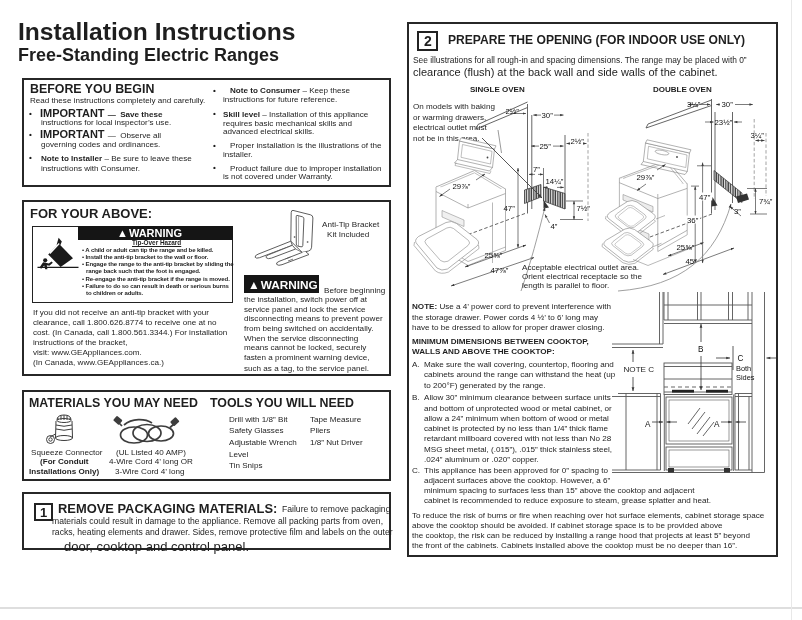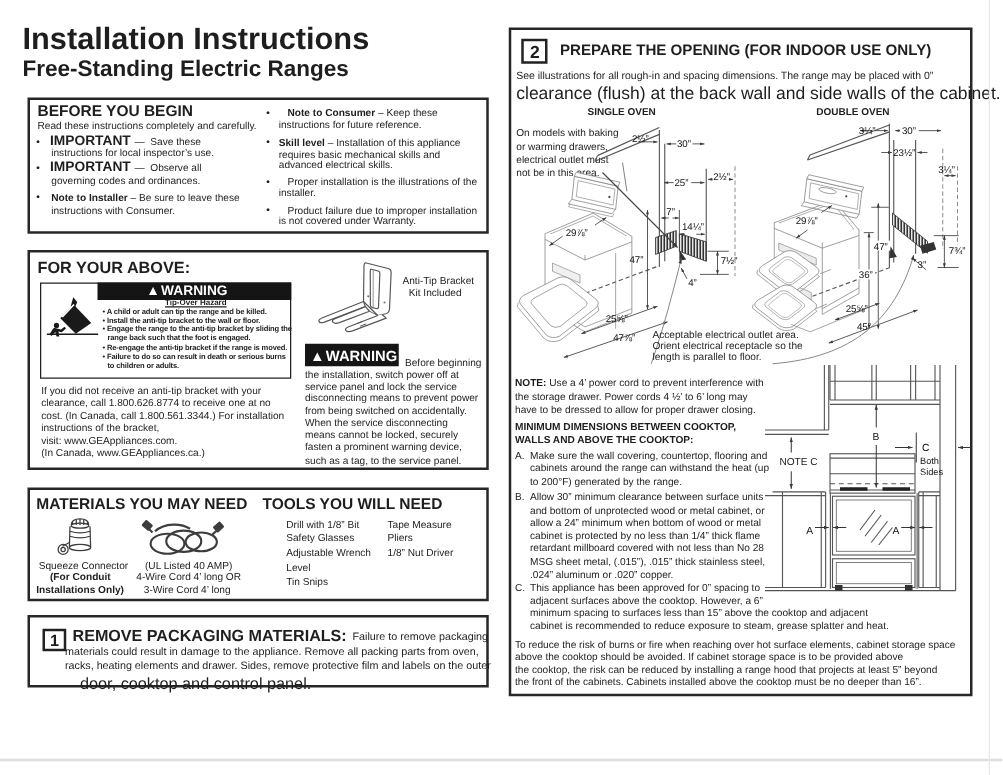--- a/index.html
+++ b/index.html
@@ -11,21 +11,21 @@
 svg text{font-family:"Liberation Sans",sans-serif}
 </style></head><body>
 
 <div class="t b" style="left:18px;top:20px;font-size:24.6px">Installation Instructions</div>
 <div class="t b" style="left:18px;top:46px;font-size:18px">Free-Standing Electric Ranges</div>
 
 <div class="box" style="left:22px;top:78px;width:369px;height:109px"></div>
 <div class="t hdr" style="left:30px;top:83.2px">BEFORE YOU BEGIN</div>
 <div class="t s8" style="left:30px;top:96.8px">Read these instructions completely and carefully.</div>
 <div class="t s8 b" style="left:29px;top:110px">•</div>
-<div class="t b" style="left:40px;top:108.1px;font-size:11px">IMPORTANT <span class="s8" style="font-weight:normal">—&nbsp; Save these</span></div>
+<div class="t b" style="left:40px;top:108.1px;font-size:11px">IMPORTANT <span class="s8" style="font-weight:bold">—&nbsp; Save these</span></div>
 <div class="t s8" style="left:41px;top:118.9px">instructions for local inspector’s use.</div>
 <div class="t s8 b" style="left:29px;top:131px">•</div>
 <div class="t b" style="left:40px;top:129.3px;font-size:11px">IMPORTANT <span class="s8" style="font-weight:normal">—&nbsp; Observe all</span></div>
 <div class="t s8" style="left:41px;top:140.9px">governing codes and ordinances.</div>
 <div class="t s8 b" style="left:29px;top:154.3px">•</div>
 <div class="t s8" style="left:41px;top:154.7px"><span class="b">Note to Installer</span> – Be sure to leave these</div>
 <div class="t s8" style="left:41px;top:164.7px">instructions with Consumer.</div>
 
 <div class="t s8 b" style="left:213px;top:86.7px">•</div>
 <div class="t s8" style="left:230px;top:87.3px"><span class="b">Note to Consumer</span> – Keep these</div>
@@ -158,21 +158,21 @@
 <div class="t" style="left:282px;top:505.4px;font-size:8.6px">Failure to remove packaging</div>
 <div class="t" style="left:52px;top:516.5px;font-size:8.6px">materials could result in damage to the appliance. Remove all packing parts from oven,</div>
 <div class="t" style="left:52px;top:528px;font-size:8.6px">racks, heating elements and drawer. Sides, remove protective film and labels on the outer</div>
 <div class="t" style="left:64px;top:539.5px;font-size:13px">door, cooktop and control panel.</div>
 
 <div class="box" style="left:407px;top:22px;width:371px;height:535px"></div>
 <div style="position:absolute;left:417px;top:31px;width:21px;height:20px;border:2.5px solid #222"></div>
 <div class="t b" style="left:424px;top:34px;font-size:14px">2</div>
 <div class="t b" style="left:448px;top:34.3px;font-size:12.1px">PREPARE THE OPENING (FOR INDOOR USE ONLY)</div>
 <div class="t" style="left:413px;top:56px;font-size:8.4px">See illustrations for all rough-in and spacing dimensions. The range may be placed with 0”</div>
-<div class="t" style="left:413px;top:66.7px;font-size:14px">clearance (flush) at the back wall and side walls of the cabinet.</div>
+<div class="t" style="left:413px;top:66.7px;font-size:11px">clearance (flush) at the back wall and side walls of the cabinet.</div>
 <div class="t b" style="left:470px;top:86.3px;font-size:8px">SINGLE OVEN</div>
 <div class="t b" style="left:653px;top:86.3px;font-size:8px">DOUBLE OVEN</div>
 
 <div class="t s8" style="left:413px;top:103px">On models with baking</div>
 <div class="t s8" style="left:413px;top:113.7px">or warming drawers,</div>
 <div class="t s8" style="left:413px;top:124.4px">electrical outlet must</div>
 <div class="t s8" style="left:413px;top:135.1px">not be in this area.</div>
 
 <svg style="left:408px;top:93px" width="370" height="202" viewBox="408 93 370 202">
 <defs>

